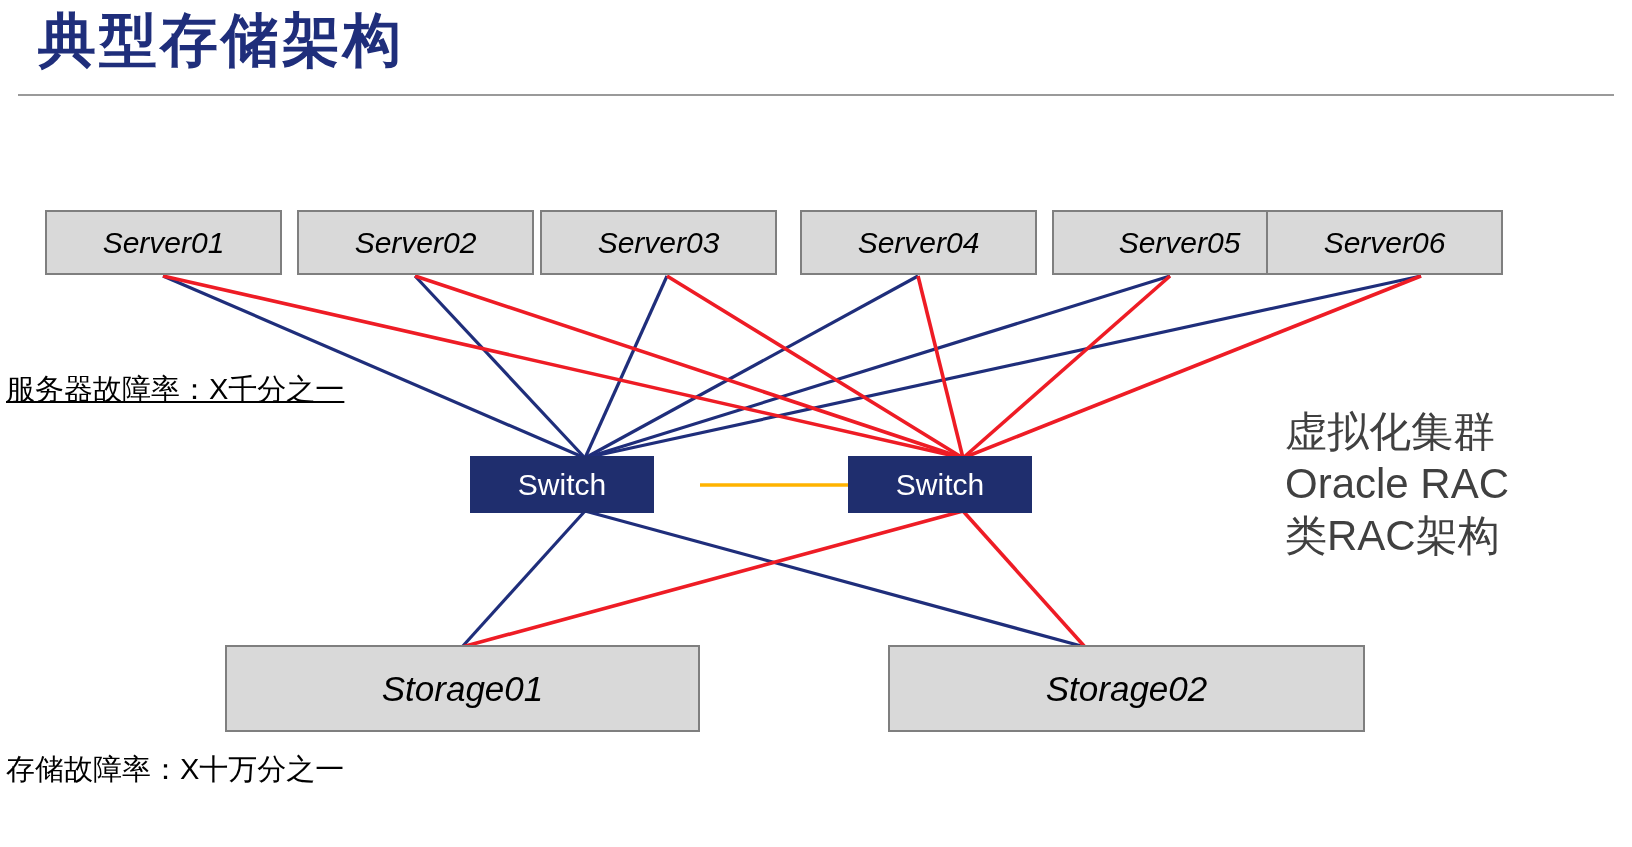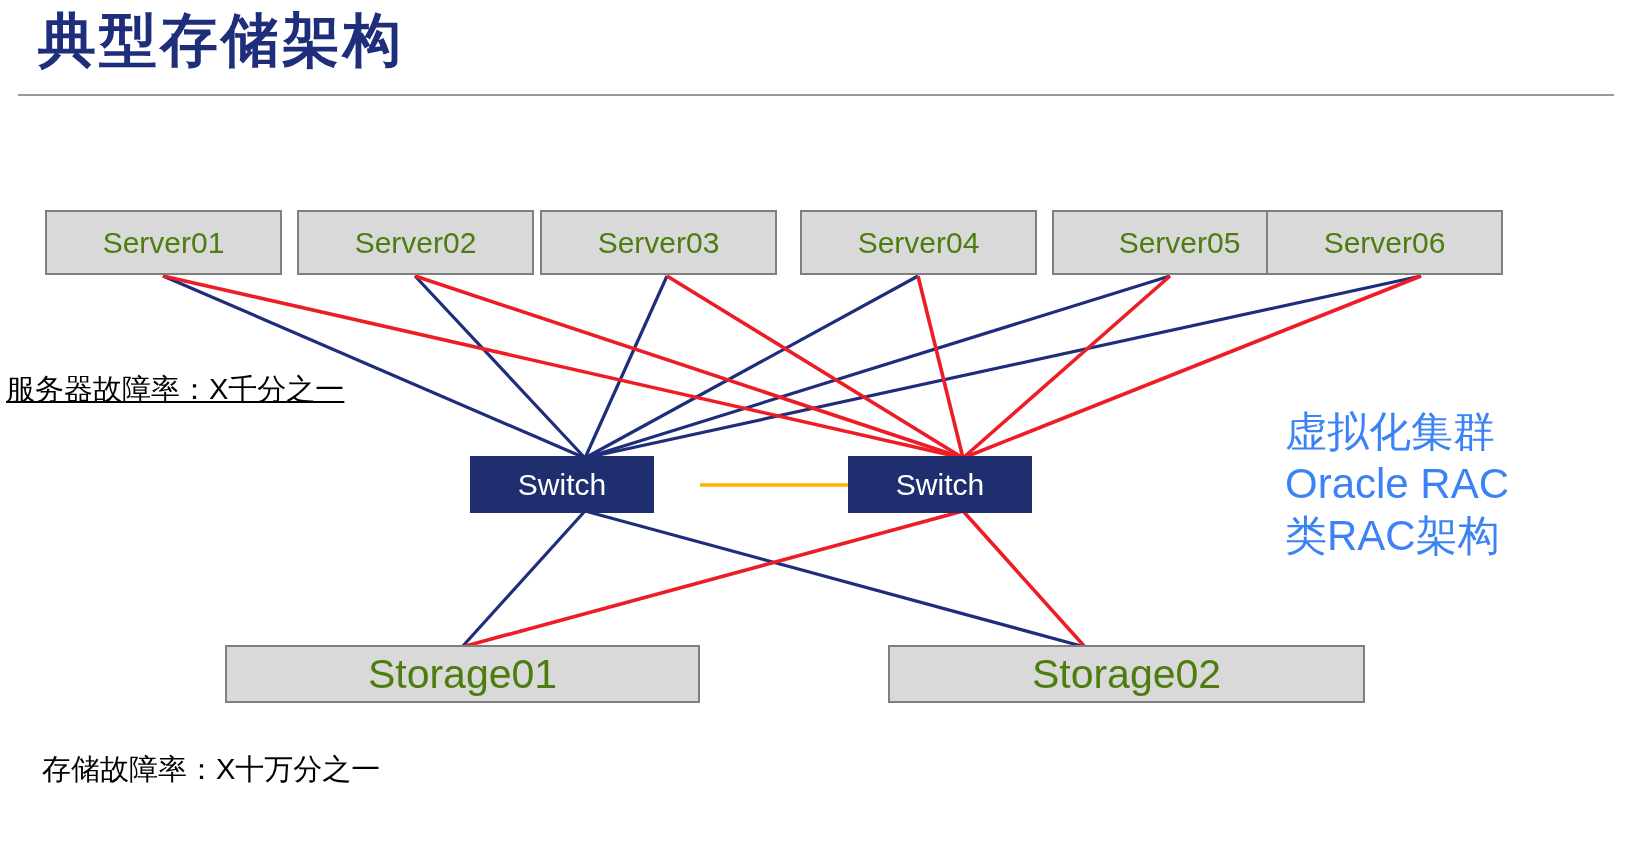--- a/index.html
+++ b/index.html
@@ -38,22 +38,23 @@
   .l-red    { stroke:var(--line-red);    stroke-width:3.6; }
   .l-orange { stroke:var(--line-orange); stroke-width:3.6; }
   .node {
     position:absolute;
     z-index:2;
     display:flex;
     align-items:center;
     justify-content:center;
     background:var(--box-fill);
     border:2px solid var(--box-border);
-    color:#4d7c0f;
+    color:#000000;
     box-sizing:border-box;
+    font-style:italic;
   }
   .server {
     top:210px;
     width:237px;
     height:65px;
     font-size:30px;
   }
   .switch {
     position:absolute;
     z-index:2;
@@ -62,38 +63,38 @@
     height:57px;
     display:flex;
     align-items:center;
     justify-content:center;
     background:var(--switch-fill);
     color:#ffffff;
     font-size:30px;
   }
   .storage {
     top:645px;
-    height:58px;
-    font-size:41px;
+    height:87px;
+    font-size:35px;
   }
   .label {
     position:absolute;
     z-index:2;
     font-size:29px;
     color:#000000;
     white-space:nowrap;
   }
   .note {
     position:absolute;
     z-index:2;
     left:1285px;
     top:406px;
     font-size:42px;
     line-height:1.24;
-    color:#3b82f6;
+    color:#404040;
   }
   .note div { white-space:nowrap; }
 </style>
 </head>
 <body>
 
 <div class="slide">
 
   <div class="title">典型存储架构</div>
   <div class="rule"></div>
@@ -149,21 +150,21 @@
     </div>
 
   <div class="node storage" style="left:225px; width:475px;">
       <span>Storage01</span>
     </div>
   <div class="node storage" style="left:848px; width:477px;margin-left:40px;">
       <span>Storage02</span>
     </div>
 
   <div class="label" style="left:6px; top:370px;text-decoration:underline;">服务器故障率：X千分之一</div>
-  <div class="label" style="left:6px; top:750px;margin-left:36px;">存储故障率：X十万分之一</div>
+  <div class="label" style="left:6px; top:750px;">存储故障率：X十万分之一</div>
 
   <div class="note">
     <div>虚拟化集群</div>
     <div>Oracle RAC</div>
     <div>类RAC架构</div>
   </div>
 
 </div>
 
 </body></html>

